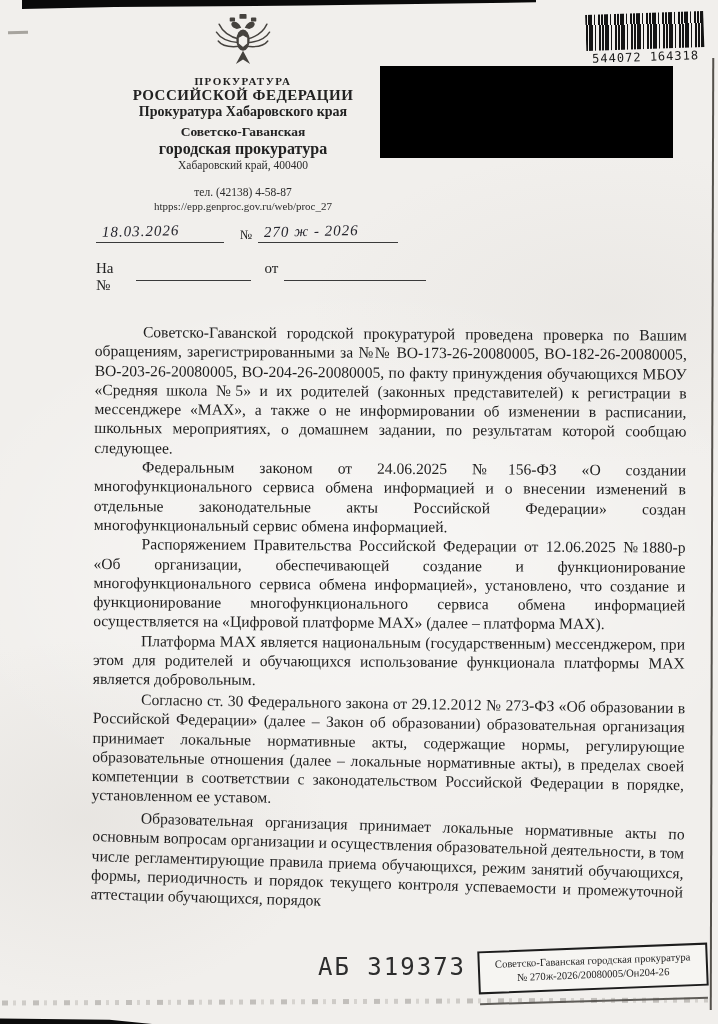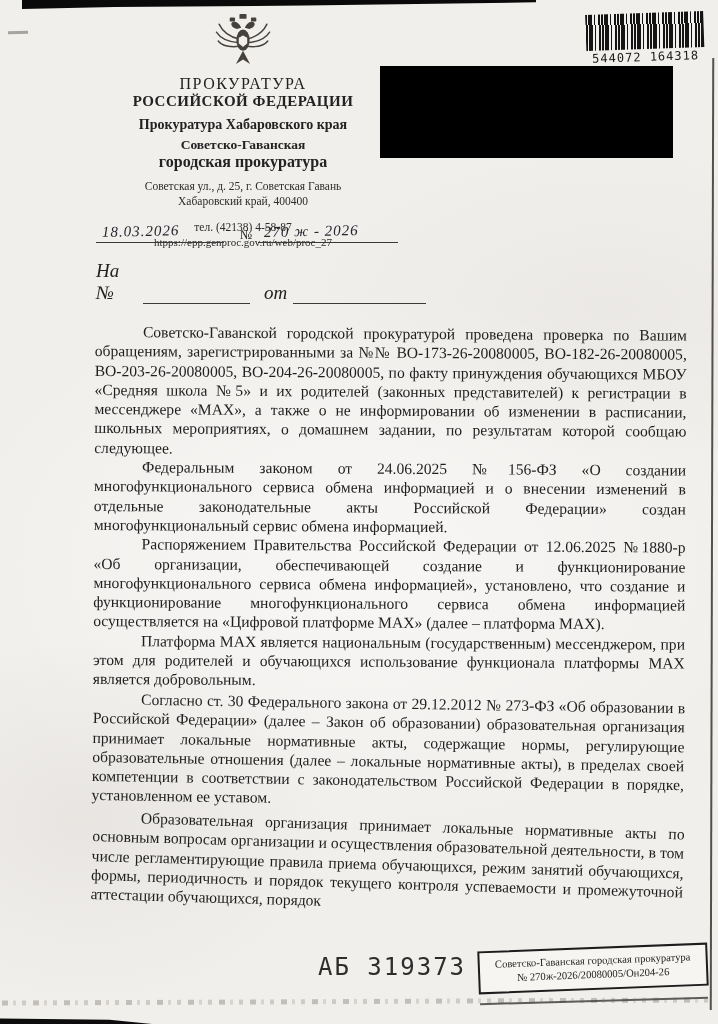--- a/index.html
+++ b/index.html
@@ -32,36 +32,36 @@
   .barcode-bars{height:36px;width:118px;margin:0 auto;
     background:repeating-linear-gradient(90deg,#141414 0 2px,transparent 2px 3px,#141414 3px 7px,transparent 7px 9px,#141414 9px 10px,transparent 10px 13px,#141414 13px 15px,transparent 15px 16px);}
   .barcode-digits{font-family:"DejaVu Sans Mono",monospace;font-size:12px;letter-spacing:1px;color:#1a1a1a;margin-top:1px;white-space:nowrap;}
 
   
   .redaction{position:absolute;left:380px;top:66px;width:293px;height:92px;background:#000;}
 
   
   .letterhead{position:absolute;left:86px;top:12px;width:314px;text-align:center;}
   .emblem{display:block;margin:0 auto;width:62px;height:58px;}
-  .lh-org1{font-size:16px;font-weight:normal;letter-spacing:1.5px;margin-top:5px;}
+  .lh-org1{font-size:11px;font-weight:bold;letter-spacing:1.5px;margin-top:5px;}
   .lh-org2{font-size:15px;font-weight:bold;letter-spacing:.5px;}
-  .lh-org3{font-size:14px;font-weight:bold;margin-top:7px;}
+  .lh-org3{font-size:14px;font-weight:bold;}
   .lh-org4{font-size:13.5px;font-weight:bold;margin-top:4px;}
   .lh-org5{font-size:16px;font-weight:bold;}
   .lh-addr{font-size:11.5px;line-height:14.5px;margin-top:8px;color:#2b2b2b;}
   .lh-url{font-size:11px;line-height:14.5px;color:#2b2b2b;}
 
   
   .ref-row{position:absolute;left:96px;top:222px;width:310px;display:flex;align-items:flex-end;font-size:13px;}
   .blank{border-bottom:1.5px solid #3a3a3a;position:relative;height:20px;}
   .blank-date{width:128px;}
   .blank-num{width:140px;}
   .no-sym{margin:0 6px 0 16px;}
   .hw{position:absolute;left:6px;bottom:2px;font-style:italic;font-size:15px;letter-spacing:1px;color:#26262e;white-space:nowrap;transform:rotate(-1.2deg);}
-  .reply-row{position:absolute;left:96px;top:260px;width:330px;display:flex;align-items:flex-end;font-size:19px;font-style:italic;}
+  .reply-row{position:absolute;left:96px;top:260px;width:330px;display:flex;align-items:flex-start;font-size:15px;}
   .blank-reply1{width:128px;margin-left:8px;}
   .blank-reply2{width:158px;}
   .ot-label{margin:0 6px 0 14px;}
 
   
   .body{position:absolute;left:95px;top:322px;width:592px;font-size:15.6px;line-height:19.3px;
     text-align:justify;color:#1f1f1f;transform:rotate(.35deg);transform-origin:top left;}
   .body p{margin:0;text-indent:48px;}
   .body p.tilt-a{transform:rotate(.55deg);transform-origin:left center;}
   .body p.tilt-b{transform:rotate(1.35deg);transform-origin:left center;margin-top:3px;}
@@ -109,21 +109,20 @@
         <ellipse cx="35" cy="31" rx="7.5" ry="12"></ellipse>
         <path d="M35 43 L27 58 L35 53 L43 58 Z"></path>
         <path d="M35 25 l5.5 3 v7 l-5.5 4.5 l-5.5 -4.5 v-7 z" fill="#f1efec" stroke="#45423e" stroke-width="1.4"></path>
       </g>
     </svg>
     <div class="lh-org1">ПРОКУРАТУРА</div>
     <div class="lh-org2">РОССИЙСКОЙ ФЕДЕРАЦИИ</div>
     <div class="lh-org3">Прокуратура Хабаровского края</div>
     <div class="lh-org4">Советско-Гаванская</div>
     <div class="lh-org5">городская прокуратура</div>
-    <div class="lh-addr">Советская ул., д. 25, г. Советская Гавань</div>
     <div class="lh-addr" style="margin-top:0">Хабаровский край, 400400</div>
     <div class="lh-addr" style="margin-top:12px">тел. (42138) 4-58-87</div>
     <div class="lh-url">htpps://epp.genproc.gov.ru/web/proc_27</div>
   </div>
 
   <div class="ref-row">
     <span class="blank blank-date">
       <span class="hw">18.03.2026</span>
     </span>
     <span class="no-sym">№</span>

